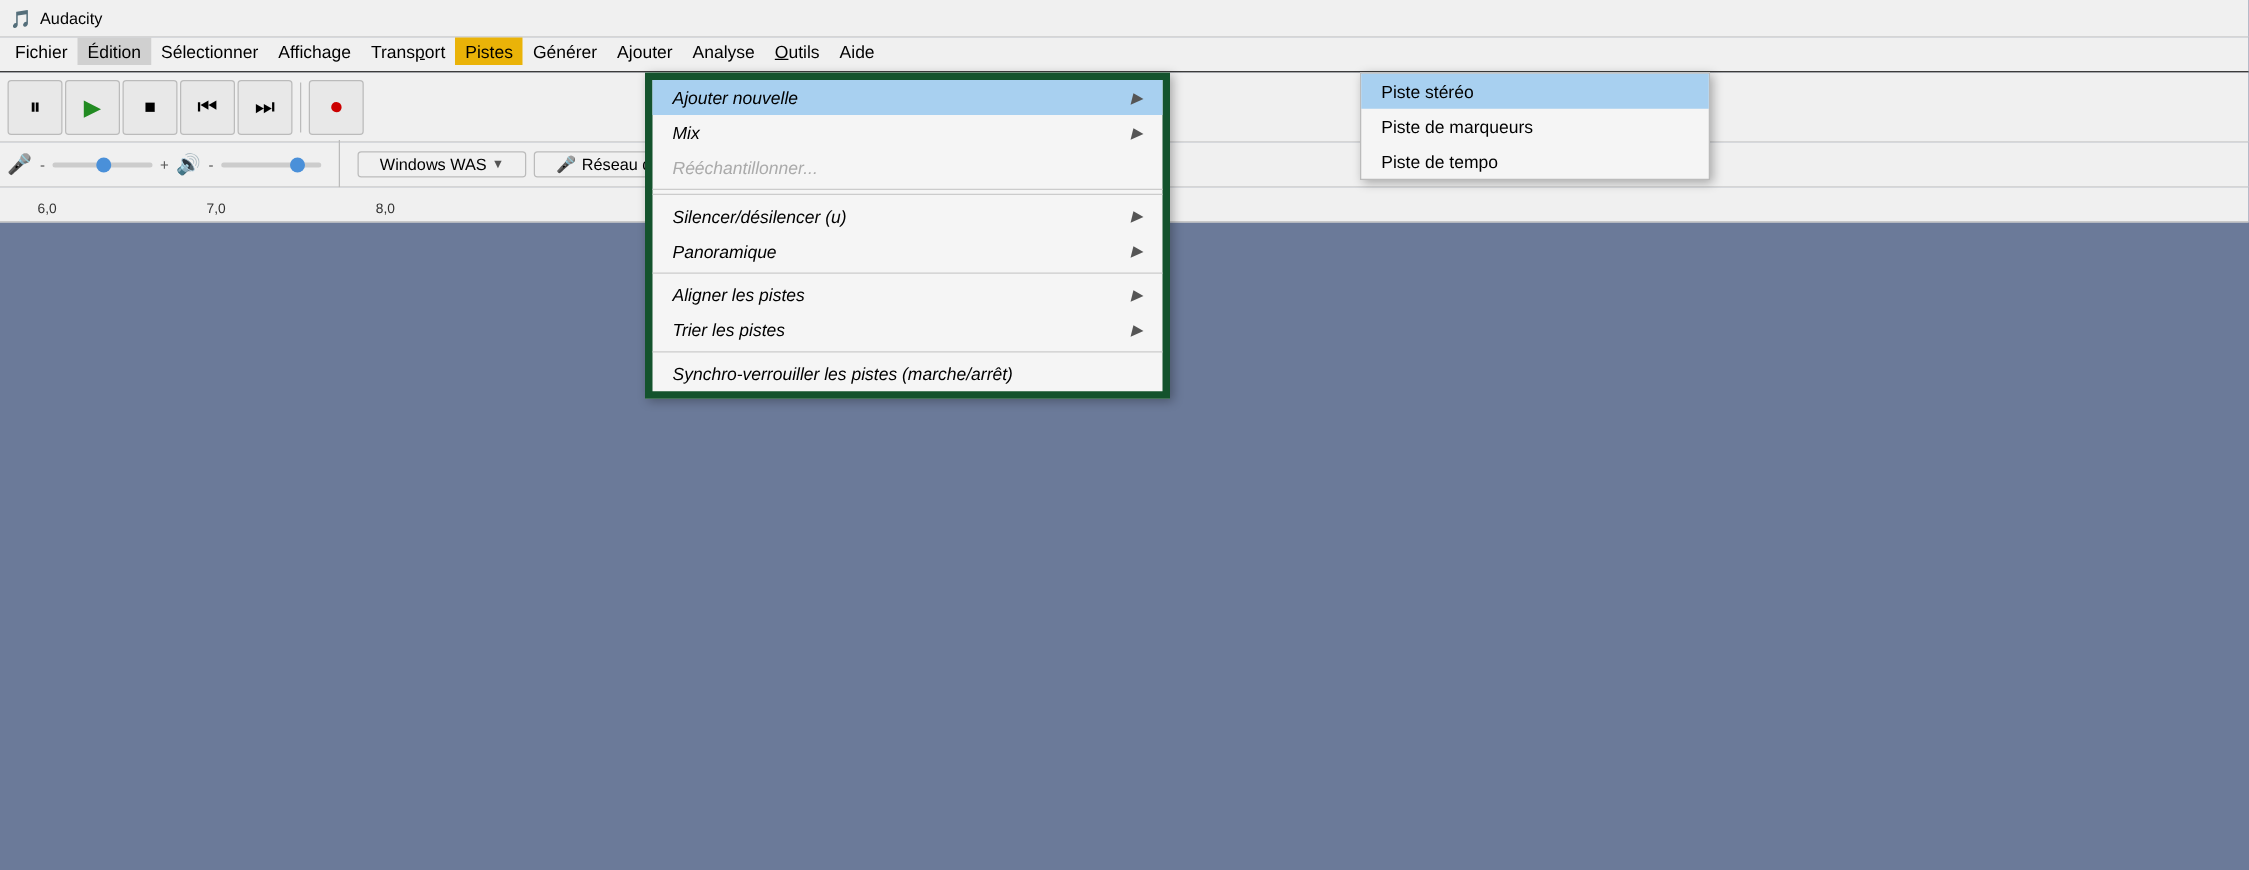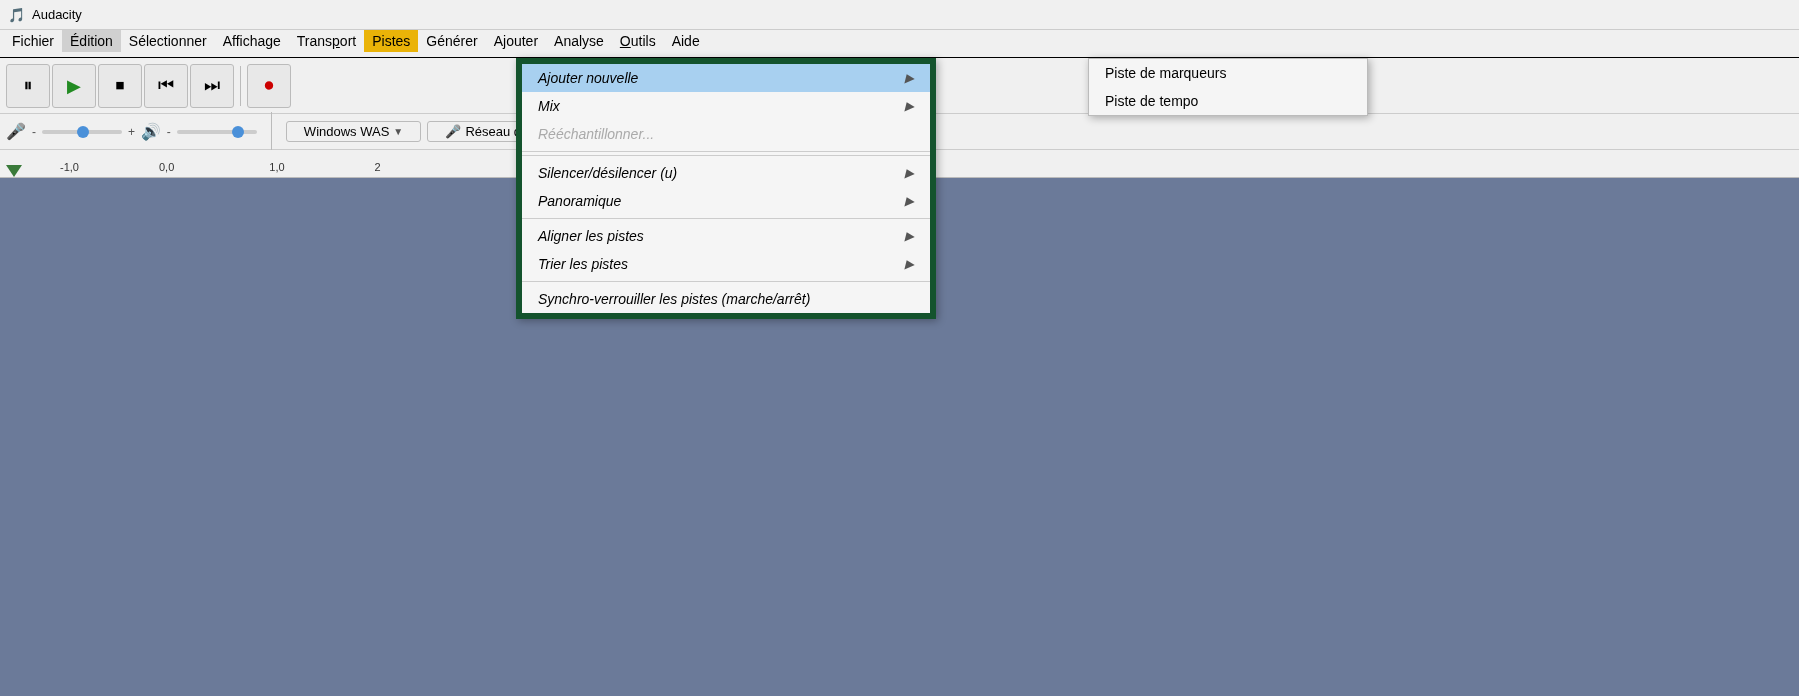--- a/index.html
+++ b/index.html
@@ -284,27 +284,20 @@
     <span class="arrow">▼</span>
   </div>
 
   <div class="device-select">
     <span>2</span>
     <span class="arrow">▼</span>
   </div>
 </div>
 
 <div id="ruler" style="background:#f0f0f0; height:28px; display:flex; align-items:flex-end; border-bottom:1px solid #bbb; position:relative; overflow:hidden;">
-  <div style="width:530px; min-width:530px; display:flex; align-items:flex-end; padding-bottom:2px; position:relative;">
-    <div class="ruler-triangle"></div>
-    <span style="font-size:11px;color:#333;margin-left:60px;">-1,0</span>
-    <span style="font-size:11px;color:#333;margin-left:80px;">0,0</span>
-    <span style="font-size:11px;color:#333;margin-left:95px;">1,0</span>
-    <span style="font-size:11px;color:#333;margin-left:90px;">2</span>
-  </div>
   <div style="flex:1; display:flex; align-items:flex-end; padding-bottom:2px;">
     <span style="font-size:11px;color:#333;margin-left:30px;">6,0</span>
     <span style="font-size:11px;color:#333;margin-left:120px;">7,0</span>
     <span style="font-size:11px;color:#333;margin-left:120px;">8,0</span>
   </div>
 </div>
 
 <div id="main-content" style="background:#6b7a99; flex:1; height:calc(696px - 30px - 28px - 56px - 36px - 28px);"></div>
 
 <div id="pistes-menu">
@@ -349,20 +342,23 @@
   <div class="menu-separator"></div>
 
   <div class="menu-section-item">
     <span>Synchro-verrouiller les pistes (marche/arrêt)</span>
   </div>
 </div>
 
 <div id="submenu-ajouter">
 
 
+  <div class="submenu-item highlighted" style="background:#a8d0f0;">
+    <span>Piste stéréo</span>
+  </div>
 
   <div class="submenu-item">
     <span>Piste de marqueurs</span>
   </div>
 
   <div class="submenu-item">
     <span>Piste de tempo</span>
   </div>
 </div>
 

